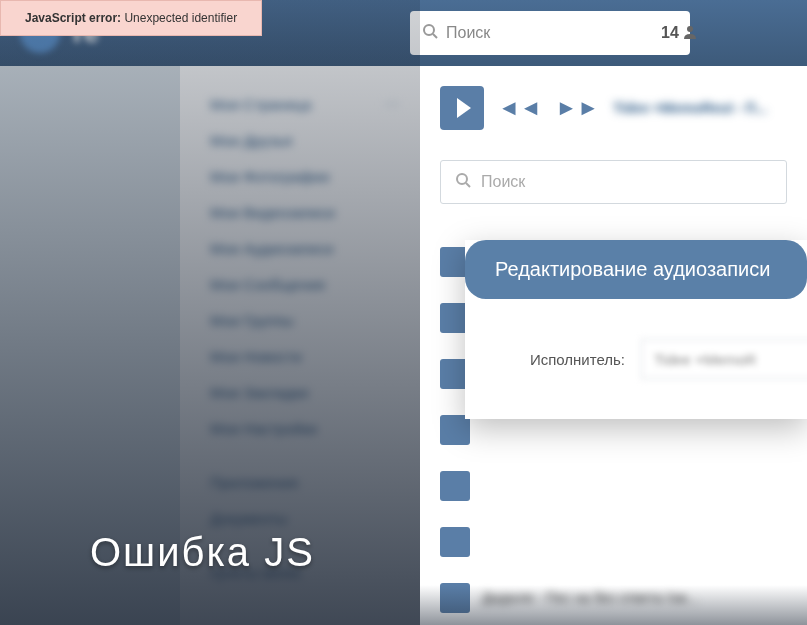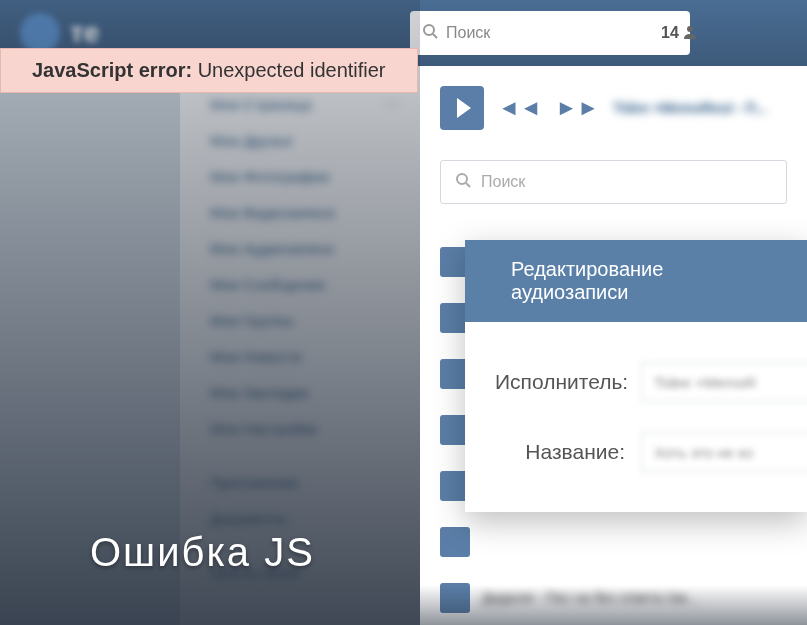--- a/index.html
+++ b/index.html
@@ -13,24 +13,23 @@
     }
     
     
     .error-banner {
       position: absolute;
       top: 0;
       left: 0;
       z-index: 100;
       background: #f9d5cf;
       border: 1px solid #e8b8b0;
-      padding: 10px 31px;
-      font-size: 20px;
+      padding: 10px 24px;
+      font-size: 12px;
       color: #333;
-      margin-top: 48px;
     }
     .error-banner b { font-weight: bold; }
     
     
     .header {
       position: absolute;
       top: 0;
       left: 0;
       right: 0;
       height: 66px;
@@ -218,38 +217,39 @@
       top: 240px;
       left: 465px;
       right: 0;
       background: #fff;
       box-shadow: 0 10px 30px rgba(0,0,0,0.25);
       z-index: 50;
     }
     .modal-header {
       background: #5a80a8;
       color: #fff;
-      padding: 18px 46px;
+      padding: 18px 30px;
       font-size: 20px;
       font-weight: normal;
+      border-radius: 21px;
     }
     .modal-body {
       padding: 40px 30px;
       display: flex;
       flex-direction: column;
       gap: 30px;
     }
     .modal-row {
       display: flex;
       align-items: center;
       gap: 16px;
     }
     .modal-label {
       color: #555;
-      font-size: 21px;
+      font-size: 15px;
       min-width: 130px;
       text-align: right;
     }
     .modal-input {
       border: 1px solid #d3d9de;
       height: 40px;
       flex: 1;
       padding: 0 12px;
       font-size: 15px;
       filter: blur(3px);
@@ -420,22 +420,18 @@
   </div>
 </div>
 
 <div class="modal">
   <div class="modal-header">Редактирование аудиозаписи</div>
   <div class="modal-body">
     <div class="modal-row">
       <div class="modal-label">Исполнитель:</div>
       <input class="modal-input" value="Tidee ×MemoR" style="">
     </div>
-    <div class="modal-row">
-      <div class="modal-label">Название:</div>
-      <input class="modal-input" value="Хоть это не ко" style="">
-    </div>
   </div>
 </div>
 
 <div class="dark-overlay"></div>
 <div class="bottom-wedge"></div>
 <div class="overlay-text">Ошибка JS</div>
 
 </body></html>

